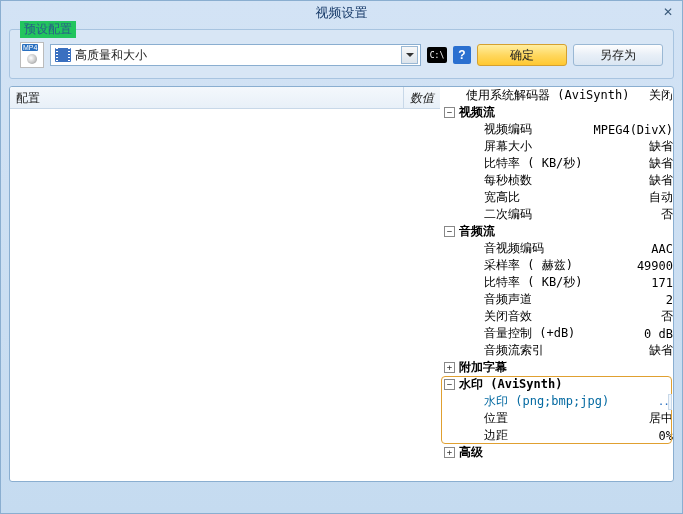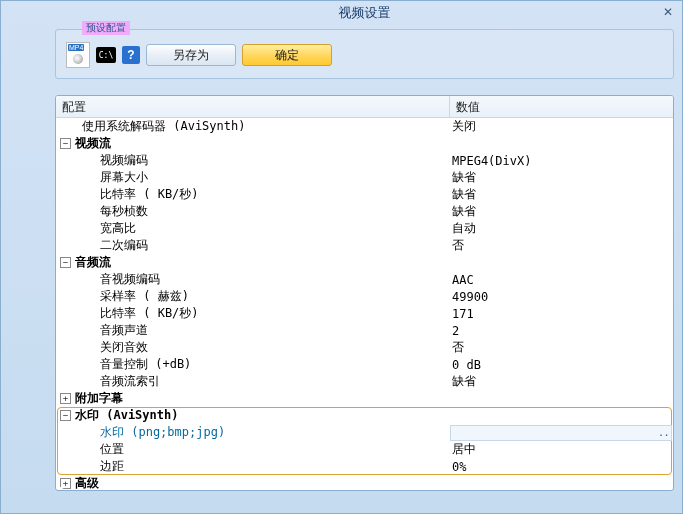--- a/index.html
+++ b/index.html
@@ -10,21 +10,20 @@
   width: 683px;
   height: 514px;
   overflow: hidden;
 }
 .window {
   width: 683px;
   height: 514px;
   background: linear-gradient(to bottom, #d3e3f5 0%, #c5dbf0 100%);
   border: 1px solid #8aaed0;
   position: relative;
-  padding-left: 46px;
 }
 .titlebar {
   height: 24px;
   display: flex;
   align-items: center;
   justify-content: center;
   position: relative;
   color: #1a3d6b;
   font-size: 13px;
 }
@@ -45,25 +44,25 @@
   margin: 4px 8px 6px 8px;
   border: 1px solid #a8c4e0;
   border-radius: 3px;
   padding: 8px 10px 10px 10px;
   position: relative;
   background: #d8e6f5;
 }
 .preset-legend {
   position: absolute;
   top: -9px;
-  left: 26px;
-  background: #f0abfc;
+  left: 10px;
+  background: #22c55e;
   padding: 0 4px;
   color: #2a5a8a;
-  font-size: 10px;
+  font-size: 12px;
 }
 .preset-row {
   display: flex;
   align-items: center;
   gap: 6px;
   margin-top: 4px;
 }
 .mp4-icon {
   width: 24px;
   height: 26px;
@@ -176,41 +175,41 @@
   display: flex;
   align-items: center;
   justify-content: center;
   min-width: 90px;
 }
 .btn-primary {
   border: 1px solid #d4a030;
   background: linear-gradient(to bottom, #ffeea0 0%, #ffd860 50%, #ffc830 100%);
 }
 .config-panel {
-  margin: 16px 8px 8px 8px;
+  margin: 7px 8px 8px 8px;
   background: #fff;
   border: 1px solid #8aaed0;
   border-radius: 3px;
   height: 396px;
   display: flex;
-  flex-direction: column;
+  flex-direction: row;
   overflow: hidden;
 }
 .config-header {
   display: flex;
   background: linear-gradient(to bottom, #f4f8fc, #e8f0f8);
   border-bottom: 1px solid #c8d8e8;
   height: 22px;
 }
 .config-header > div {
   padding: 3px 6px;
   color: #222;
 }
 .col-name { width: 394px; border-right: 1px solid #c8d8e8; }
-.col-value { flex: 1; }
+.col-value { flex: 1; font-style: italic; }
 .config-body {
   flex: 1;
   overflow-y: scroll;
   position: relative;
   border-radius: 13px;
 }
 .config-body::-webkit-scrollbar { width: 17px; }
 .config-body::-webkit-scrollbar-track { background: #e8eff5; border-left: 1px solid #c8d8e8; }
 .config-body::-webkit-scrollbar-thumb { background: linear-gradient(to right, #d0e0f0, #b8d0e8); border: 1px solid #a0c0e0; border-radius: 2px; }
 .row {
@@ -286,24 +285,29 @@
 <div class="window">
   <div class="titlebar">
     <span>视频设置</span>
     <div class="close-btn">✕</div>
   </div>
 
   <div class="preset-group">
     <div class="preset-legend">预设配置</div>
     <div class="preset-row">
       <div class="mp4-icon"></div>
+      <div class="preset-select">
+        <div class="film-icon"></div>
+        <span class="preset-select-text">高质量和大小</span>
+        <div class="dd-btn"></div>
+      </div>
       <div class="cmd-icon">C:\</div>
       <div class="help-icon">?</div>
+      <div class="btn btn-primary">确定</div>
       <div class="btn">另存为</div>
-      <div class="btn btn-primary">确定</div>
     </div>
   </div>
 
   <div class="config-panel">
     <div class="config-header">
       <div class="col-name">配置</div>
       <div class="col-value">数值</div>
     </div>
     <div class="config-body" id="config-body">
       <div class="selected-rect" id="sel-rect" style="left: 1px; right: 1px; top: 289px; height: 68px;"></div>

